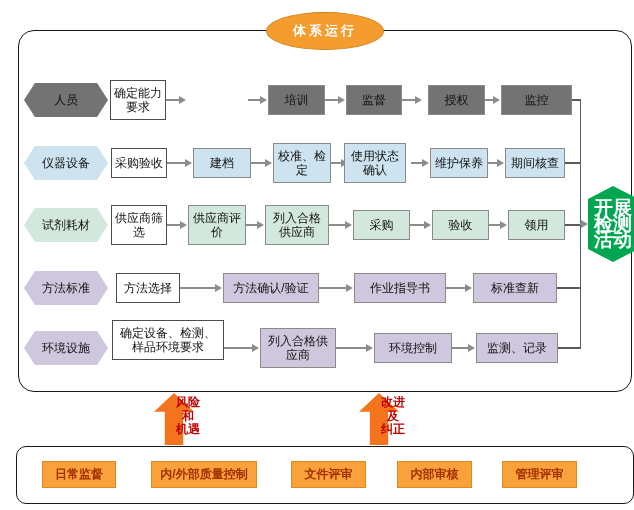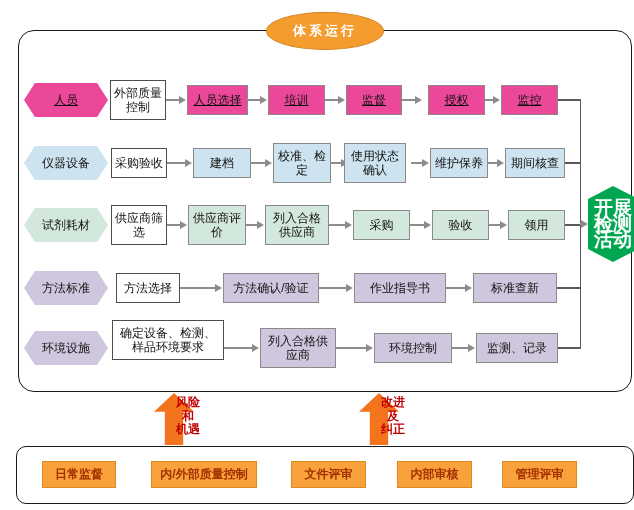--- a/index.html
+++ b/index.html
@@ -11,21 +11,21 @@
            font-size:13px;letter-spacing:3px;z-index:5;}
   .box{position:absolute;box-sizing:border-box;border:1px solid #8a8a8a;display:flex;align-items:center;
        justify-content:center;text-align:center;font-size:12px;line-height:14px;color:#111;
        padding:1px 2px;white-space:pre-line;z-index:2;}
   .hex{position:absolute;display:flex;align-items:center;justify-content:center;font-size:12px;color:#111;
        clip-path:polygon(13% 0,87% 0,100% 50%,87% 100%,13% 100%,0 50%);z-index:2;}
   .vhex{position:absolute;display:flex;align-items:center;justify-content:center;text-align:center;
         clip-path:polygon(50% 0,100% 17%,100% 83%,50% 100%,0 83%,0 17%);background:#00A650;color:#fff;
         font-weight:700;font-size:19px;line-height:16px;white-space:pre-line;z-index:4;}
   .f-white{background:#ffffff;border-color:#4d4d4d;}
-  .f-gray{background:#ec4899;text-decoration:underline;}
+  .f-gray{background:#737373;}
   .f-cyan{background:#CDE4F0;}
   .f-mint{background:#D3E8DC;}
   .f-purple{background:#CFC7DD;}
   .harrow{position:absolute;height:1.2px;background:#8c8c8c;z-index:1;}
   .harrow:after{content:"";position:absolute;right:-6px;top:-3.4px;width:0;height:0;
                 border-left:7px solid #8c8c8c;border-top:4px solid transparent;border-bottom:4px solid transparent;}
   .cline{position:absolute;background:#5a5a5a;z-index:1;}
   .uparrow{position:absolute;background:#F4741E;z-index:5;
            clip-path:polygon(50% 0,100% 36%,73% 36%,73% 100%,27% 100%,27% 36%,0 36%);}
   .flabel{position:absolute;color:#C00000;font-weight:700;font-size:12px;line-height:13.5px;
@@ -37,31 +37,30 @@
 </head>
 <body>
 
 <div id="canvas">
 
   <div class="ellipse" style="left:258px;top:12px;width:116px;height:36px">体系运行</div>
 
   <div class="panel" style="left:10px;top:30px;width:614px;height:362px;border-radius:16px"></div>
 
   <div class="hex f-gray" style="left:16px;top:83px;width:84px;height:34px">人员</div>
-  <div class="box f-white" style="left:102px;top:80px;width:56px;height:40px">外部质量控制</div>
+  <div class="box f-white" style="left:102px;top:80px;width:56px;height:40px">确定能力要求</div>
   <div class="harrow" style="left:158px;top:99.4px;width:14px"></div>
-  <div class="box f-gray" style="left:179px;top:85px;width:61px;height:30px">人员选择</div>
   <div class="harrow" style="left:240px;top:99.4px;width:13px"></div>
   <div class="box f-gray" style="left:260px;top:85px;width:57px;height:30px">培训</div>
   <div class="harrow" style="left:317px;top:99.4px;width:14px"></div>
   <div class="box f-gray" style="left:338px;top:85px;width:56px;height:30px">监督</div>
   <div class="harrow" style="left:394px;top:99.4px;width:14px"></div>
   <div class="box f-gray" style="left:420px;top:85px;width:57px;height:30px">授权</div>
   <div class="harrow" style="left:472px;top:99.4px;width:14px"></div>
-  <div class="box f-gray" style="left:493px;top:85px;width:57px;height:30px">监控</div>
+  <div class="box f-gray" style="left:493px;top:85px;width:71px;height:30px">监控</div>
   <div class="cline" style="left:550px;top:99.4px;width:23px;height:1.2px"></div>
 
   <div class="hex f-cyan" style="left:16px;top:146px;width:84px;height:34px">仪器设备</div>
   <div class="box f-white" style="left:103px;top:148px;width:56px;height:30px">采购验收</div>
   <div class="harrow" style="left:159px;top:162.4px;width:19px"></div>
   <div class="box f-cyan" style="left:185px;top:148px;width:58px;height:30px">建档</div>
   <div class="harrow" style="left:243px;top:162.4px;width:15px"></div>
   <div class="box f-cyan" style="left:265px;top:143px;width:58px;height:40px">校准、检定</div>
   <div class="harrow" style="left:323px;top:162.4px;width:11px"></div>
   <div class="box f-cyan" style="left:336px;top:143px;width:62px;height:40px">使用状态确认</div>

